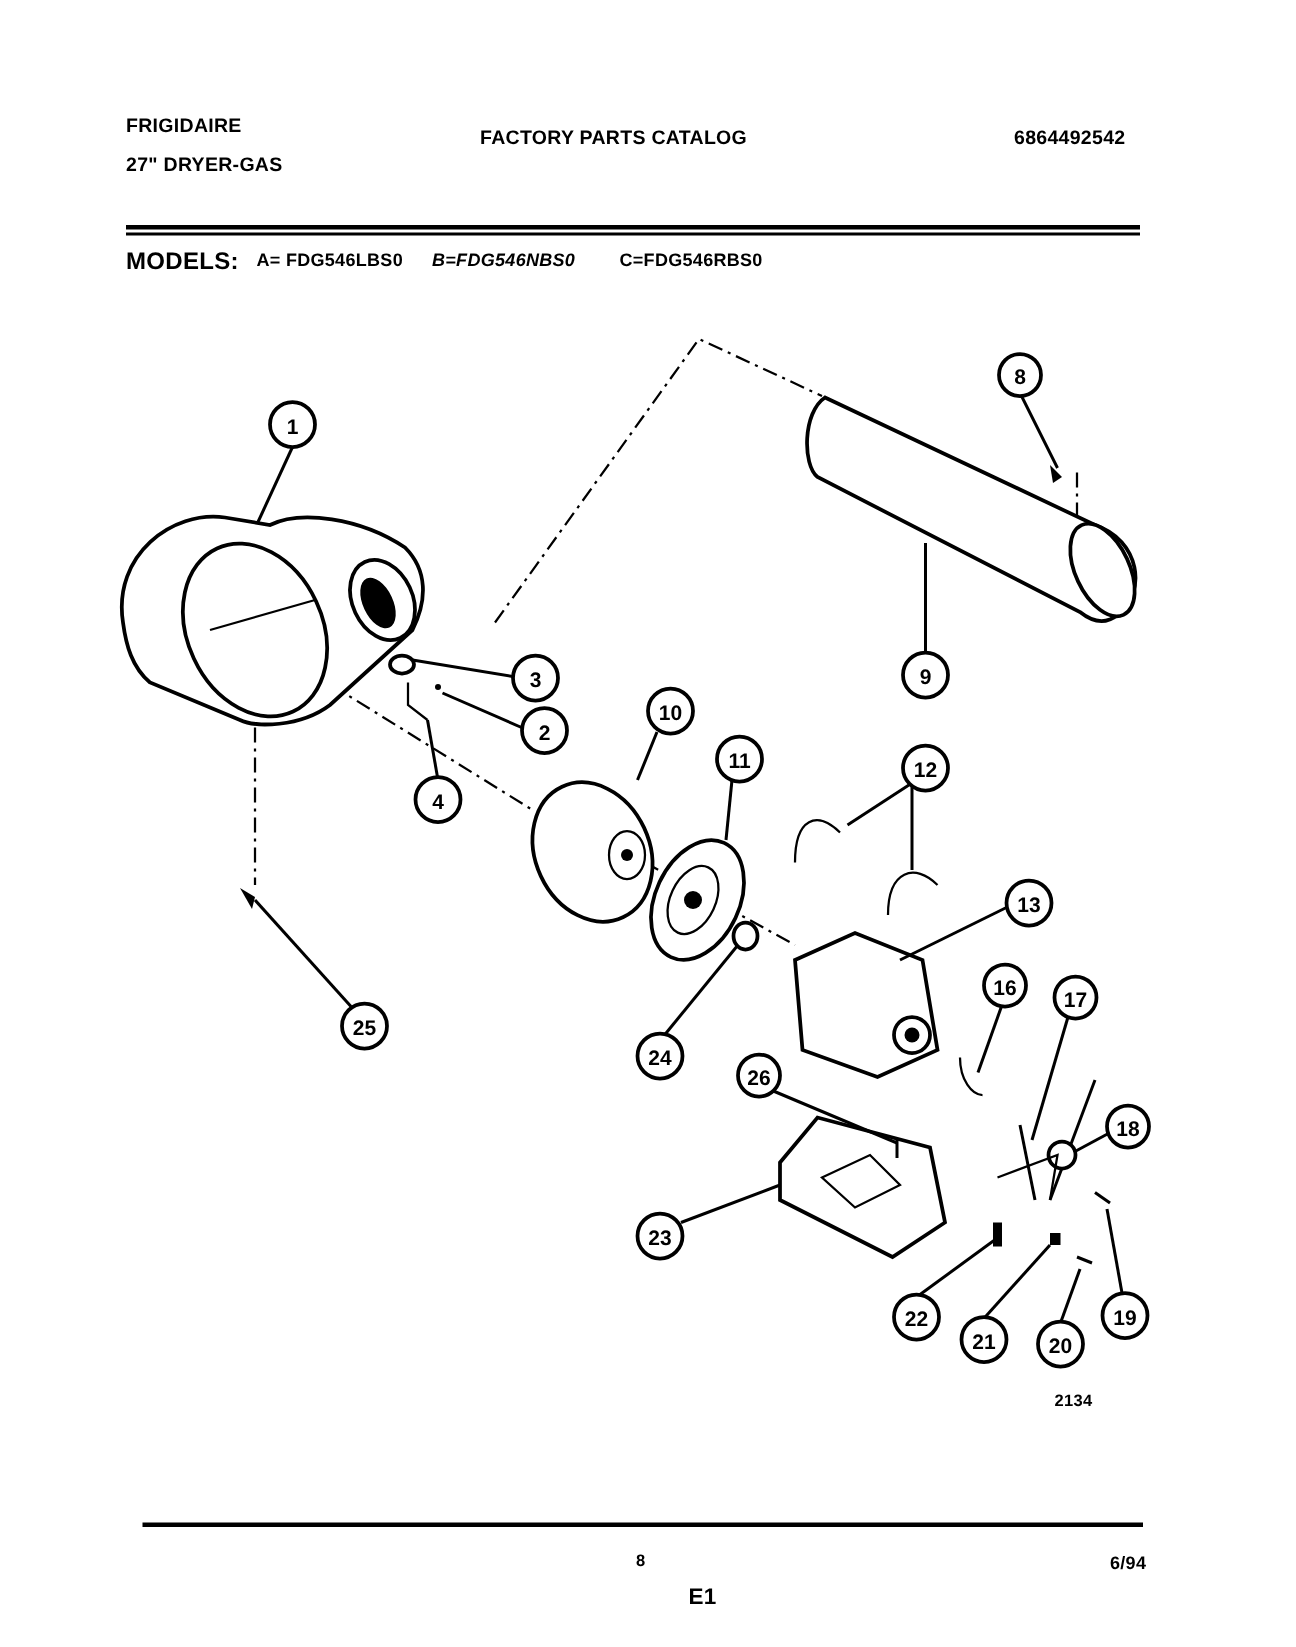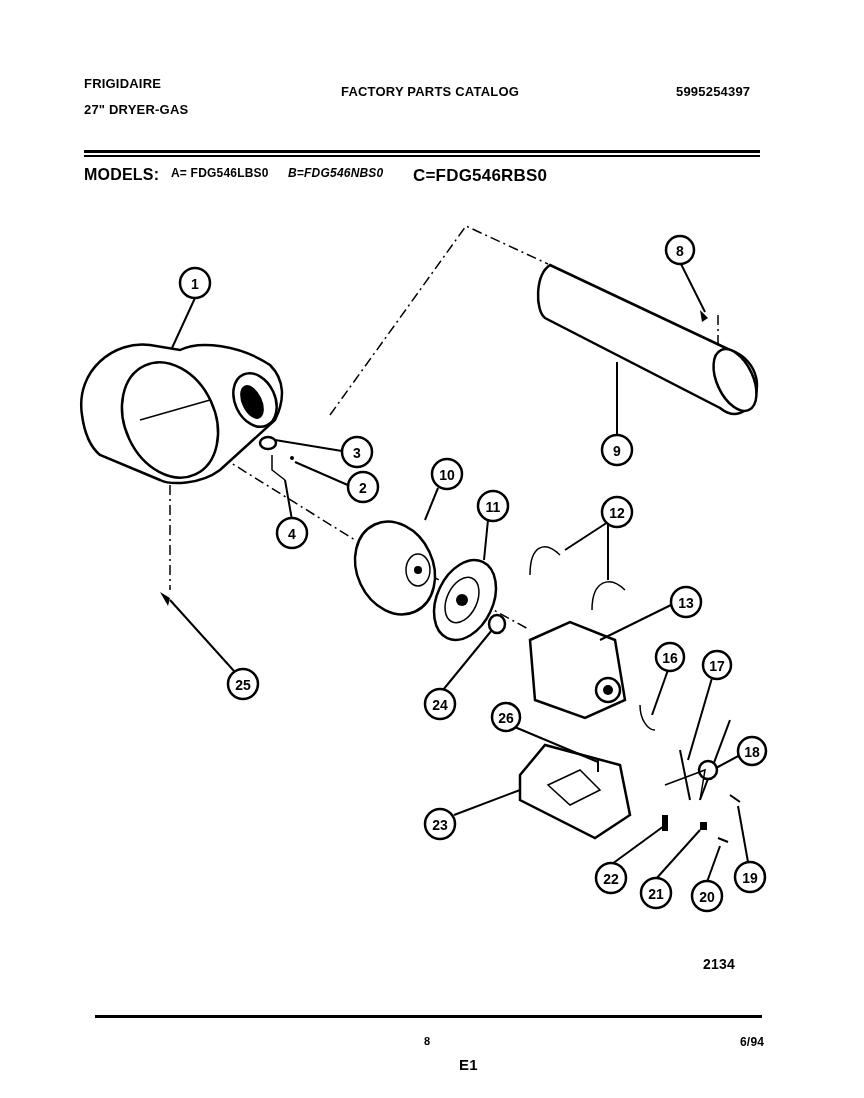--- a/index.html
+++ b/index.html
@@ -13,30 +13,30 @@
   .ln { stroke:#000; stroke-width:2; fill:none; }
   .dash { stroke:#000; stroke-width:1.5; fill:none; stroke-dasharray:10 4 2 4; }
   .part { stroke:#000; stroke-width:2.5; fill:#fff; }
   .thin { stroke:#000; stroke-width:1.5; fill:none; }
 </style>
 </head>
 <body>
 
 <div class="t" style="left:84px;top:76px;">FRIGIDAIRE</div>
 <div class="t" style="left:84px;top:102px;">27" DRYER-GAS</div>
-<div class="t" style="left:320px;top:84px;margin-left:21px;">FACTORY PARTS CATALOG</div>
-<div class="t" style="left:676px;top:84px;">5995254397</div>
+<div class="t" style="left:320px;top:84px;">FACTORY PARTS CATALOG</div>
+<div class="t" style="left:676px;top:84px;">6864492542</div>
 
 <div class="rule" style="left:84px;top:150px;width:676px;height:3px;"></div>
 <div class="rule" style="left:84px;top:155px;width:676px;height:2px;"></div>
 
 <div class="t" style="left:84px;top:166px;font-size:16px;">MODELS:</div>
 <div class="t" style="left:171px;top:166px;font-size:12px;">A= FDG546LBS0</div>
 <div class="t" style="left:288px;top:166px;font-size:12px;font-style:italic;">B=FDG546NBS0</div>
-<div class="t" style="left:413px;top:166px;font-size:17px;">C=FDG546RBS0</div>
+<div class="t" style="left:413px;top:166px;font-size:12px;">C=FDG546RBS0</div>
 
 <svg class="diagram" width="864" height="1098" viewBox="0 0 864 1098">
 
   <polyline class="dash" points="330,415 466,226 548,264"></polyline>
   <line class="dash" x1="170" y1="425" x2="355" y2="540"></line>
   <line class="dash" x1="170" y1="485" x2="170" y2="590"></line>
   <line class="dash" x1="430" y1="575" x2="530" y2="630"></line>
   <line class="dash" x1="718" y1="315" x2="718" y2="345"></line>
 
   <g>
@@ -199,17 +199,17 @@
   <g class="callout">
       <circle cx="243" cy="684" r="15"></circle>
       <text x="243" y="685">25</text>
     </g>
   <g class="callout">
       <circle cx="506" cy="717" r="14"></circle>
       <text x="506" y="718">26</text>
     </g>
 </svg>
 
-<div class="t" style="left:703px;top:956px;font-size:14px;">2134</div>
+<div class="t" style="left:703px;top:928px;font-size:11px;">2134</div>
 <div class="rule" style="left:95px;top:1015px;width:667px;height:3px;"></div>
 <div class="t" style="left:424px;top:1035px;font-size:11px;">8</div>
 <div class="t" style="left:740px;top:1035px;font-size:12px;">6/94</div>
 <div class="t" style="left:459px;top:1056px;font-size:15px;">E1</div>
 
 </body></html>

